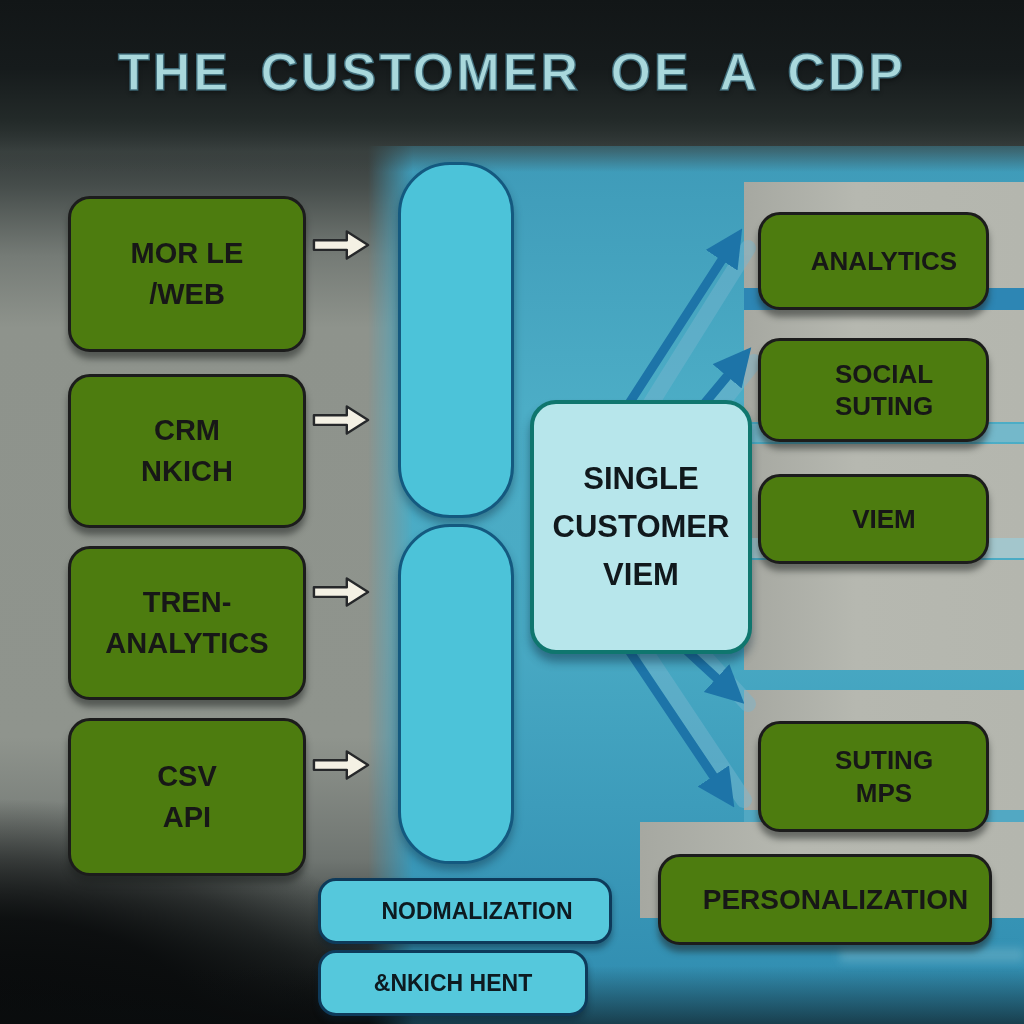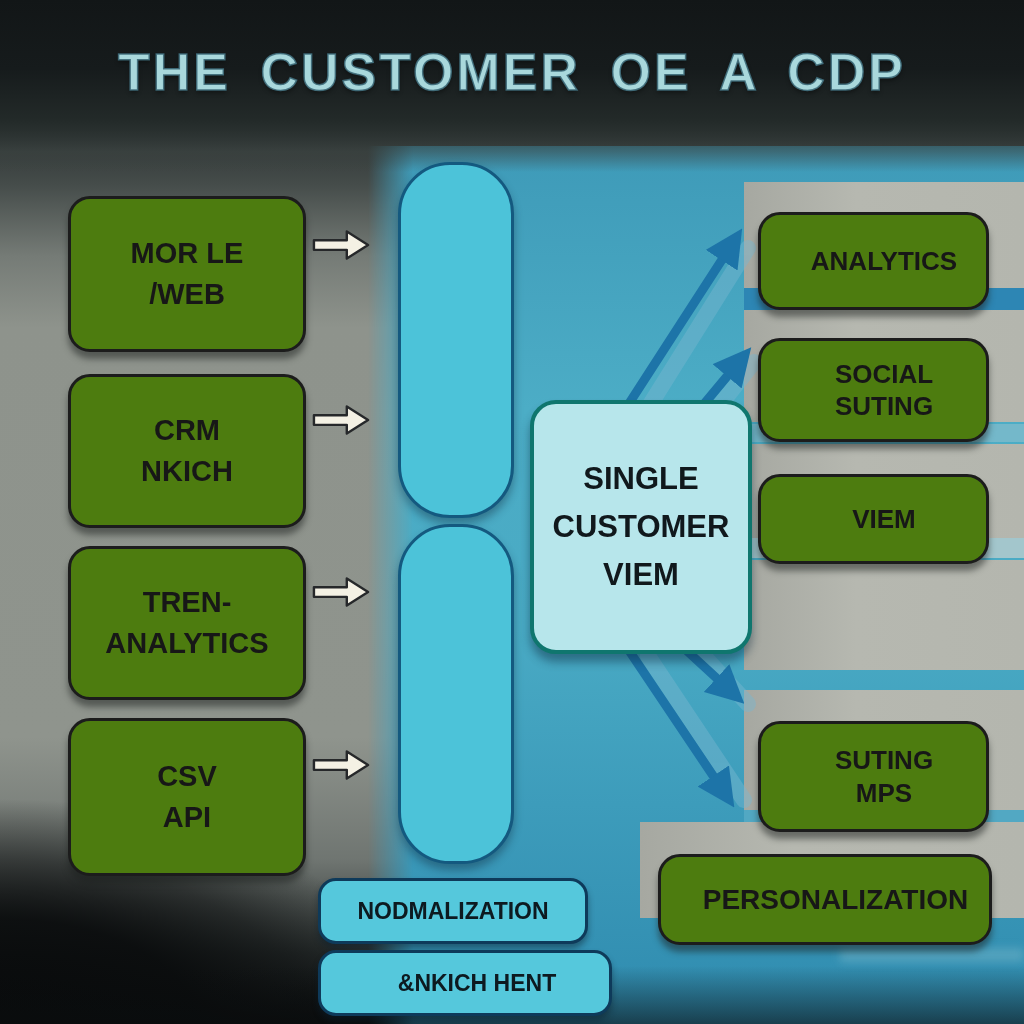--- a/index.html
+++ b/index.html
@@ -90,22 +90,22 @@
     border:3px solid #14597f;border-radius:52px;
     box-shadow:0 6px 8px rgba(15,40,60,0.4);
   }
   .pill-1{top:162px;height:350px;}
   .pill-2{top:524px;height:334px;}
   .stage{
     left:318px;width:264px;height:60px;font-size:23px;
     background:#55c8dc;border:3px solid #0e3a5a;border-radius:18px;
     box-shadow:0 5px 6px rgba(10,30,45,0.45);color:#0d1a20;
   }
-  .stage-1{top:878px;}
-  .stage-2{top:950px;padding-left:24px;}
+  .stage-1{top:878px;padding-left:24px;}
+  .stage-2{top:950px;}
   .hub{
     left:530px;top:400px;width:214px;height:246px;font-size:31px;line-height:1.55;
     background:#b7e6eb;border:4px solid #0f766e;border-radius:26px;
     box-shadow:0 8px 10px rgba(12,40,60,0.45);color:#10181c;
   }
   
   .in-arrow{position:absolute;left:312px;width:58px;height:36px;}
   .ia-1{top:227px;} .ia-2{top:402px;} .ia-3{top:574px;} .ia-4{top:747px;}
   .flow-svg{position:absolute;inset:0;pointer-events:none;}
 </style>

